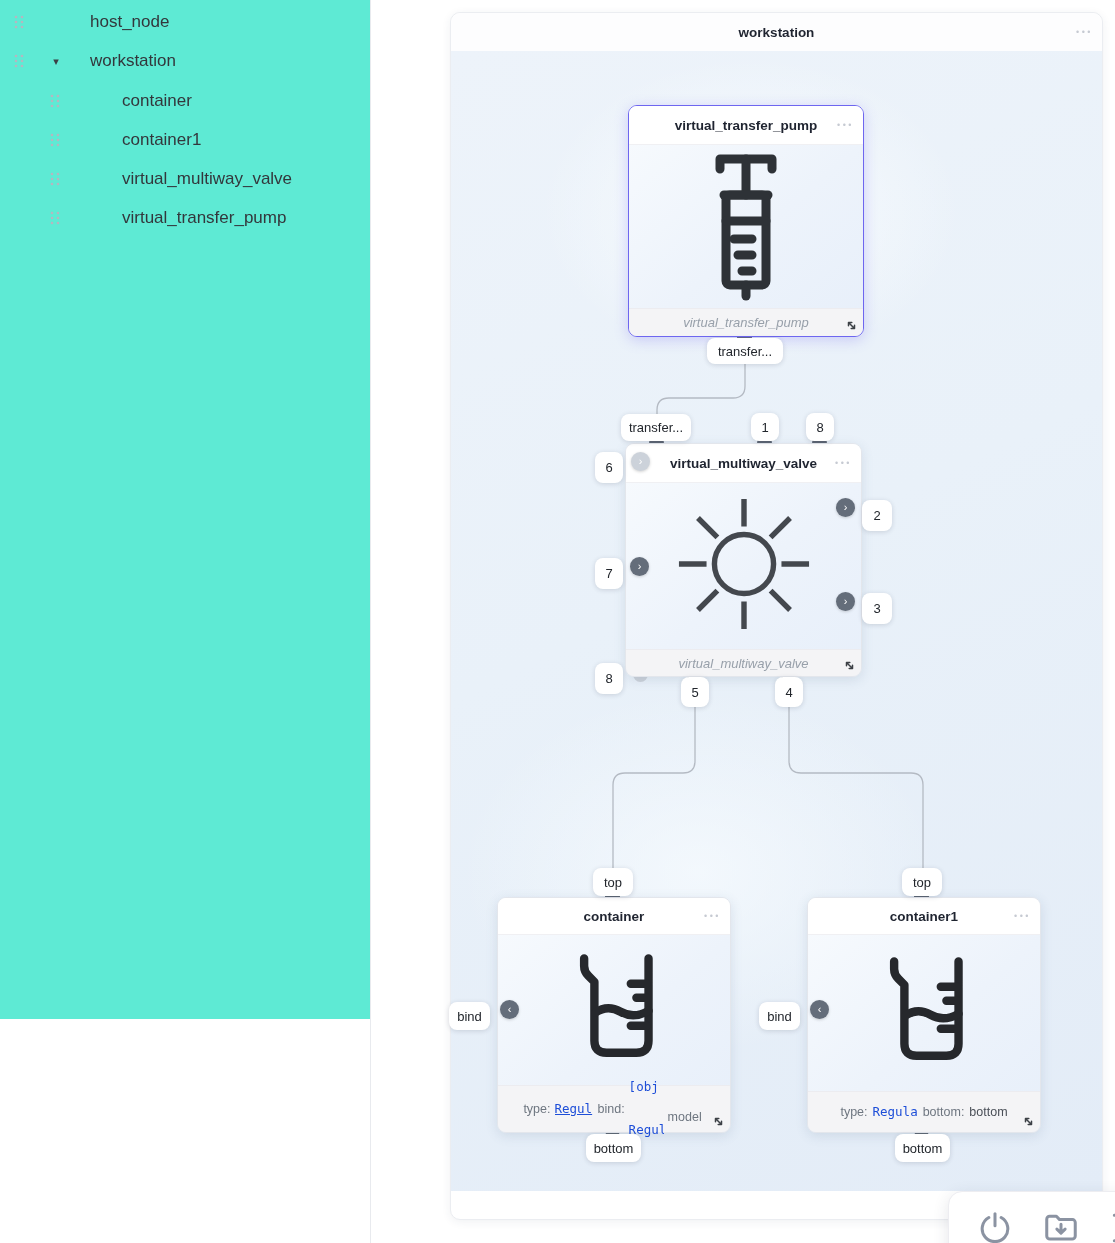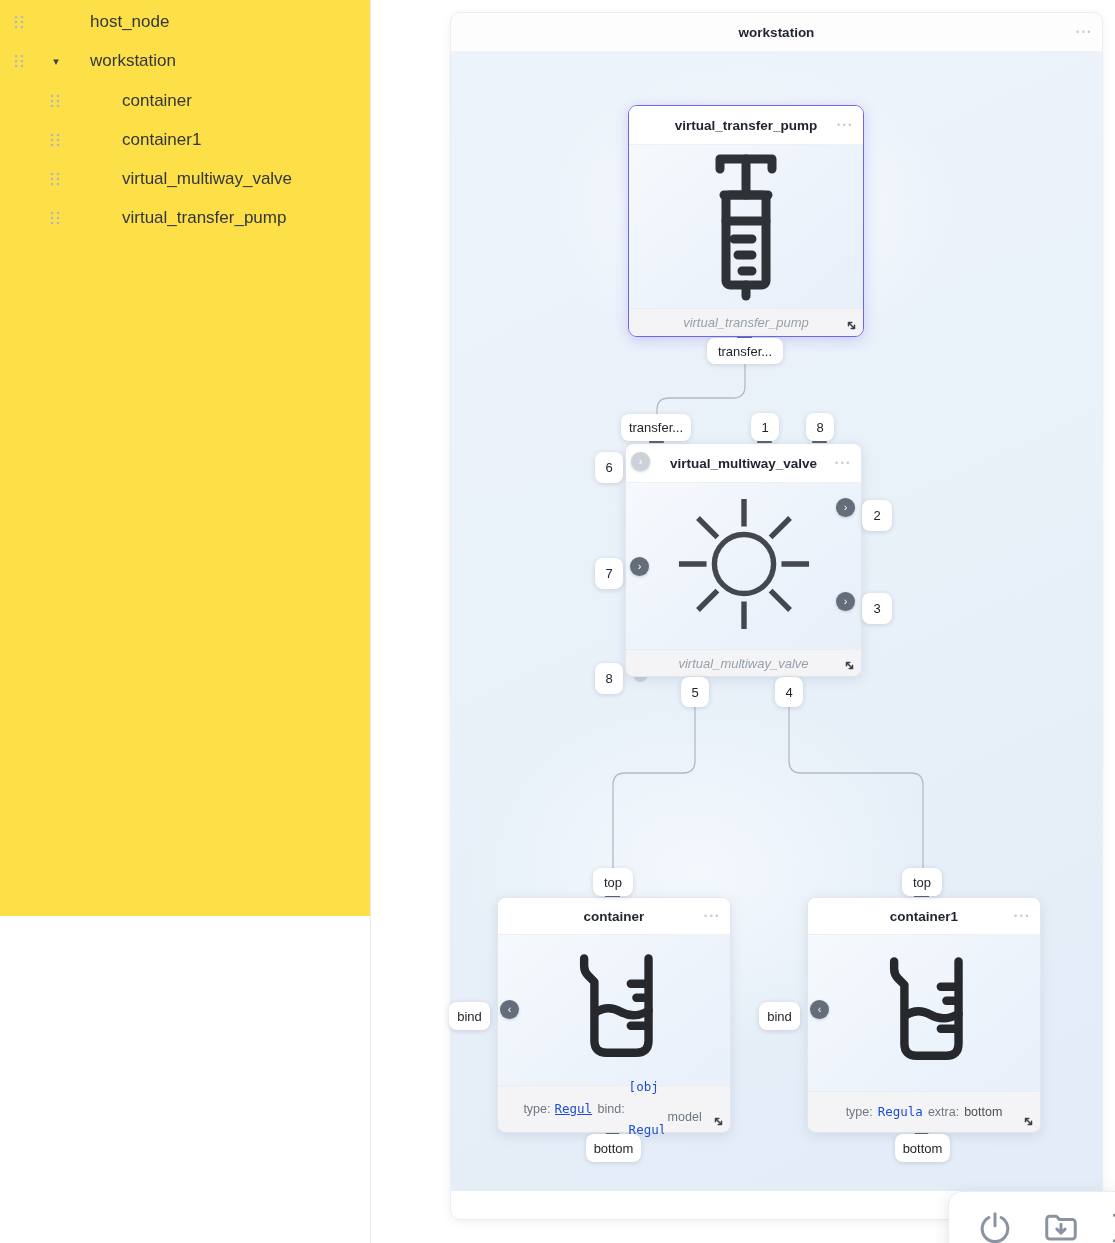--- a/index.html
+++ b/index.html
@@ -1,21 +1,21 @@
 <!DOCTYPE html>
 <html><head>
 <meta charset="utf-8">
 <style>
   html,body{margin:0;padding:0;}
   body{
     width:1115px;height:1243px;position:relative;overflow:hidden;background:#ffffff;
     font-family:"Liberation Sans","DejaVu Sans",sans-serif;color:#33373c;
   }
   
-  .sidebar{position:absolute;left:0;top:0;width:370px;height:916px;background:#fde047;}
+  .sidebar{position:absolute;left:0;top:0;width:370px;height:1019px;background:#5eead4;}
   .divider{position:absolute;left:370px;top:0;width:1px;height:1243px;background:#e8eaee;}
   .tree-row{position:absolute;left:0;width:370px;height:40px;display:flex;align-items:center;cursor:pointer;}
   .tree-label{font-size:17px;color:#33373c;white-space:nowrap;}
   .grip{display:inline-flex;flex-shrink:0;}
   .caret{font-size:11px;color:#3c4046;width:12px;text-align:center;flex-shrink:0;}
   
   .panel{position:absolute;left:450px;top:12px;width:651px;height:1206px;background:#fff;
     border:1px solid #ebedf1;border-radius:10px;box-shadow:0 2px 10px rgba(40,60,90,.07);}
   .panel-header{position:absolute;left:0;top:0;right:0;height:38px;background:#fdfdfe;
     border-bottom:1px solid #efeff2;border-radius:10px 10px 0 0;display:flex;align-items:center;justify-content:center;}
@@ -320,21 +320,21 @@
       <svg width="112" height="116" viewBox="0 0 120 122" fill="none" stroke="#26282c" stroke-width="9" stroke-linecap="round" stroke-linejoin="round">
         <path d="M28,8 v8 q0,6 4.5,10.5 l6.5,6.5 V96 q0,13 13,13 h32 q13,0 13,-13 V8"></path>
         <path d="M40,66 q13,-9 27,-1 t30,-1"></path>
         <path d="M78,35 h17 M84,50 h11 M78,80 h17"></path>
       </svg>
     </span>
   </div>
   <div class="node-footer" style="height:40px;gap:5px;">
     <span class="kv-label">type:</span>
     <span class="mono">Regula</span>
-    <span class="kv-label">extra:</span>
+    <span class="kv-label">bottom:</span>
     <span class="kv-label" style="color:#4a4f57;">bottom</span>
     <span class="resize">
       <svg width="13" height="13" viewBox="0 0 13 13" fill="none" stroke="#3c4046" stroke-width="1.5" stroke-linecap="round">
           <path d="M3.5,3.5 L9.5,9.5 M3.5,3.5 H6.8 M3.5,3.5 V6.8 M9.5,9.5 H6.2 M9.5,9.5 V6.2"></path>
         </svg>
     </span>
   </div>
 </div>
 <div class="side-port" style="left:810px;top:1000px;">
     <span class="chev">‹</span>

